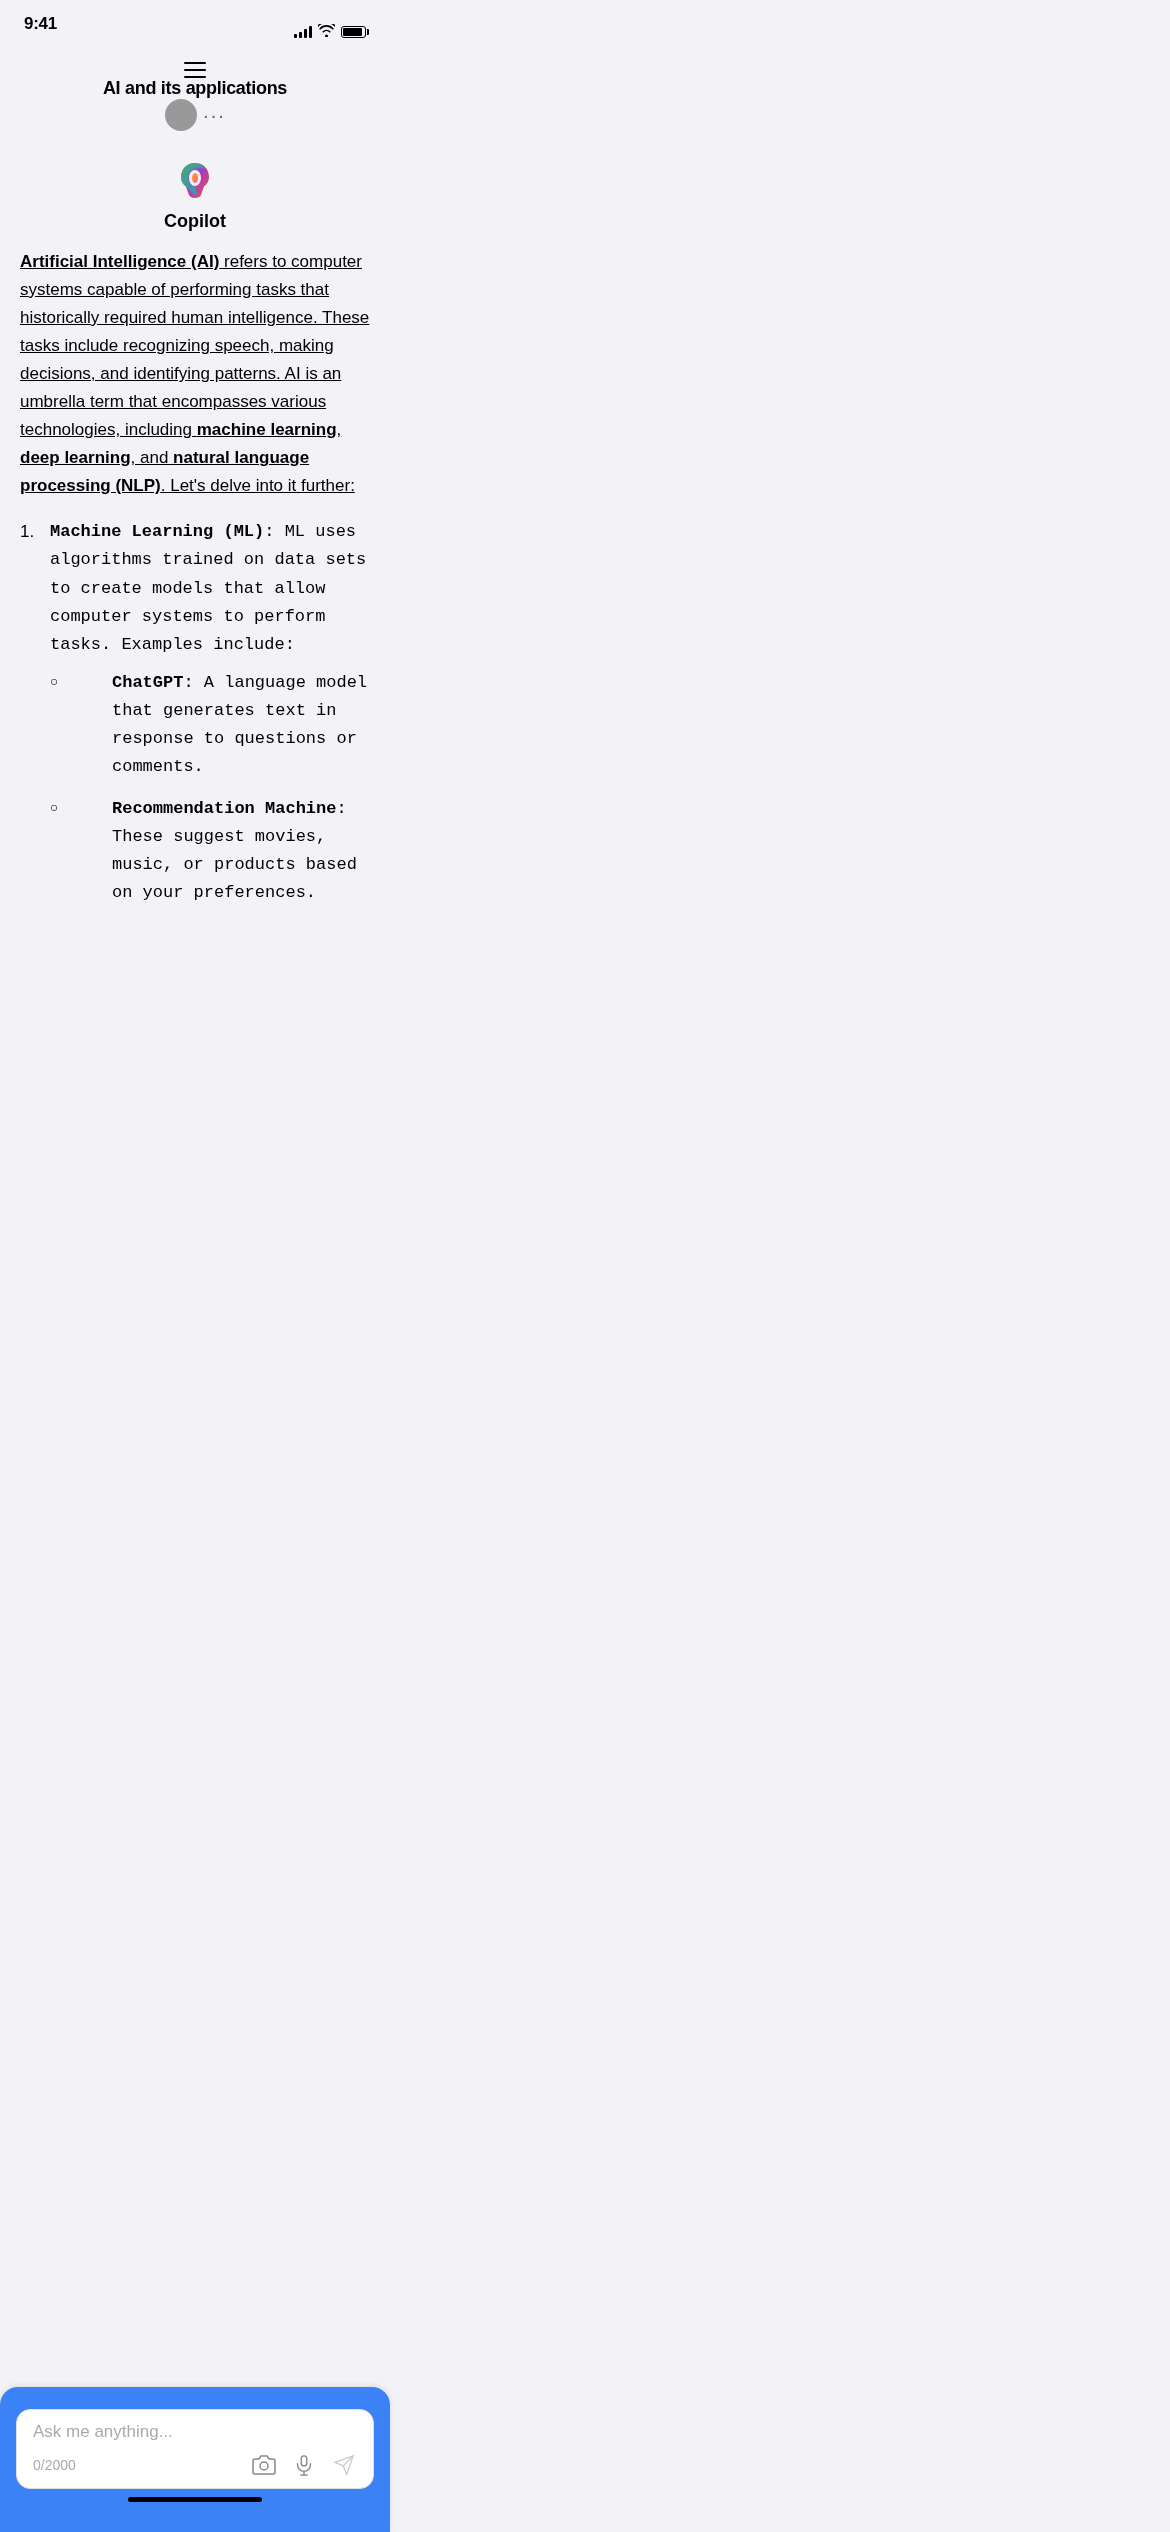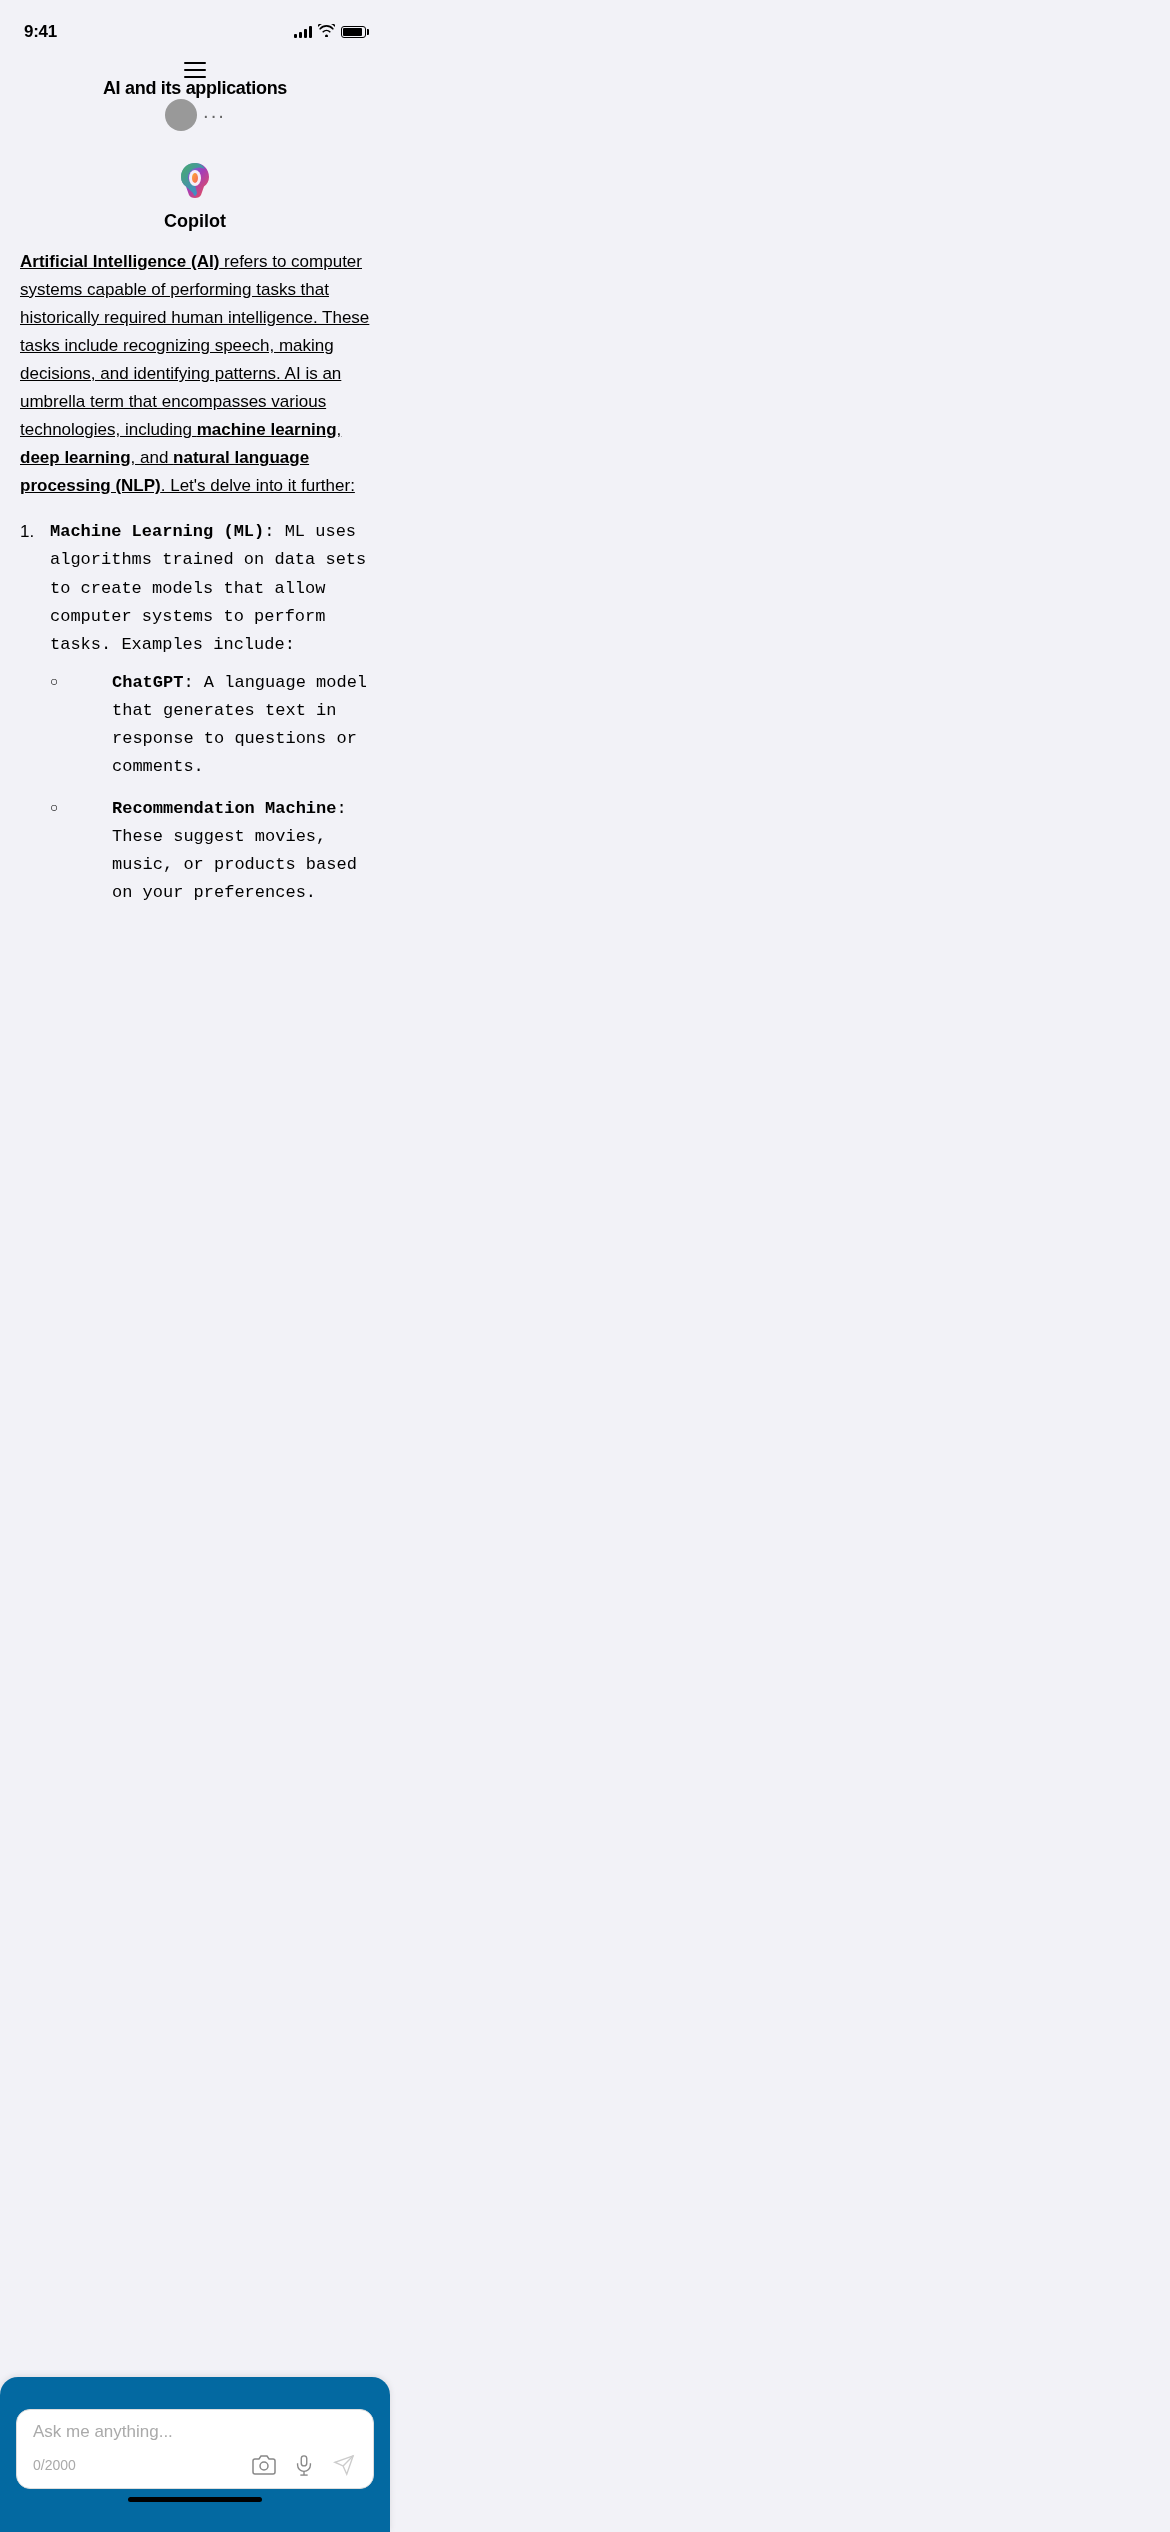--- a/index.html
+++ b/index.html
@@ -15,21 +15,20 @@
       width: 390px;
       min-height: 844px;
       overflow-x: hidden;
       position: relative;
     }
 
     
     .status-bar {
       display: flex;
       justify-content: space-between;
-      align-items: center;
       padding: 14px 24px 0;
       height: 50px;
     }
 
     .status-time {
       font-size: 17px;
       font-weight: 600;
       color: #000;
       letter-spacing: -0.3px;
     }
@@ -235,23 +234,23 @@
       flex: 1;
       margin-left: 38px;
     }
 
     
     .input-area {
       position: fixed;
       bottom: 0;
       left: 0;
       width: 390px;
-      background: #0369a1;
+      background: #3b82f6;
       border-radius: 18px 18px 0 0;
-      padding: 32px 16px 30px;
+      padding: 22px 16px 30px;
       box-shadow: 0 -1px 6px rgba(0,0,0,0.1);
     }
 
     .input-box {
       width: 100%;
       border: 1.5px solid #ddd;
       border-radius: 14px;
       padding: 12px 16px 10px;
       background: #fff;
     }

